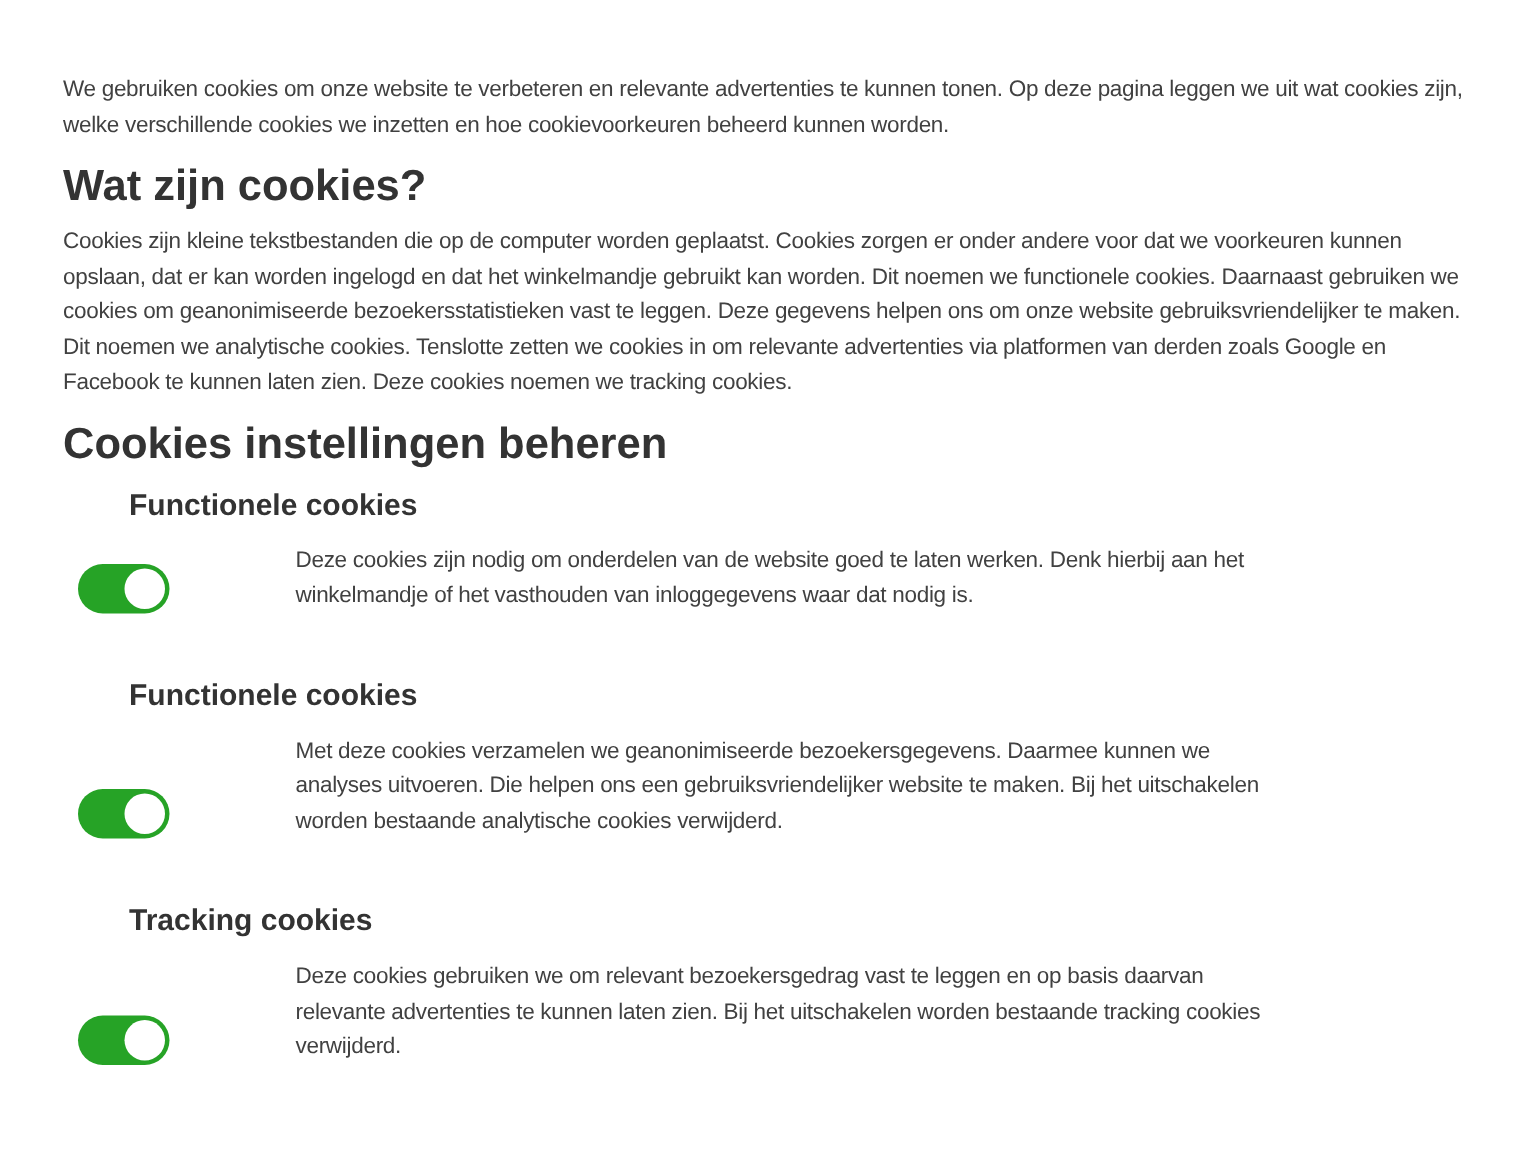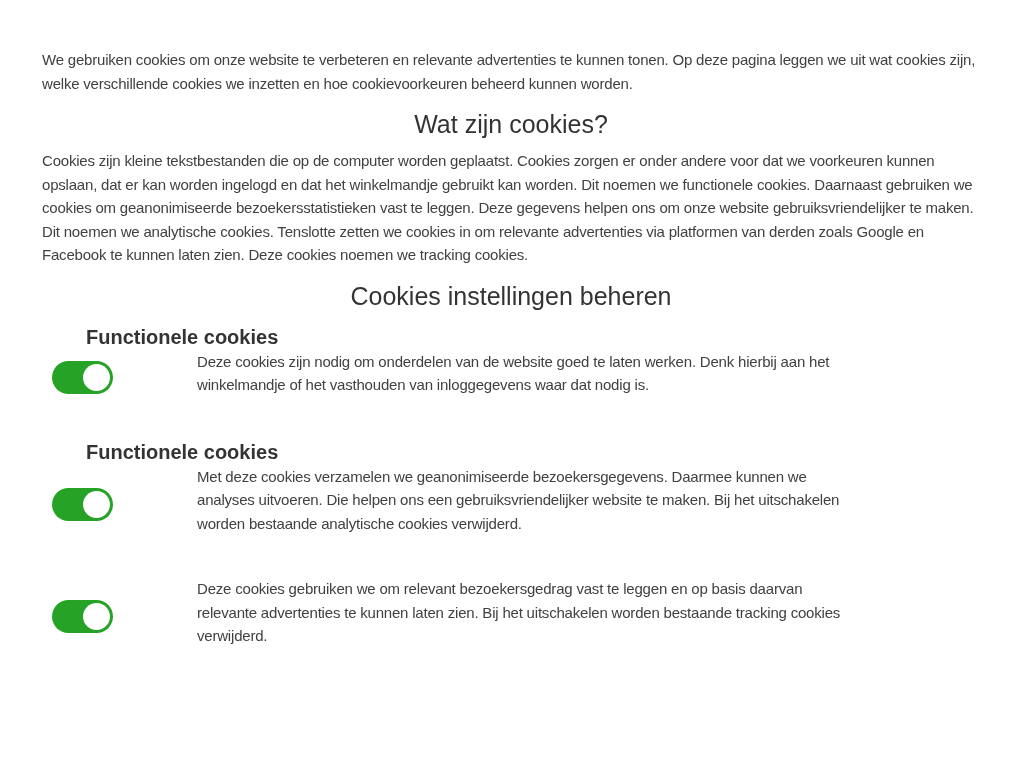--- a/index.html
+++ b/index.html
@@ -25,47 +25,46 @@
   }
   p.body-para {
     font-size: 15px;
     line-height: 23.5px;
     color: #414141;
     letter-spacing: -0.2px;
     max-width: 938px;
     margin-top: 24px;
   }
   h2.section-heading {
-    font-size: 25px;
+    font-size: 29px;
     line-height: 30px;
-    font-weight: normal;
+    font-weight: bold;
     color: #333333;
     margin-top: 14px;
-    text-align: center;
   }
   h2.section-heading + p.body-para {
     margin-top: 10px;
   }
   section.cookie-setting {
     margin-top: 42px;
   }
   section.cookie-setting:first-of-type {
     margin-top: 13px;
   }
   h3.setting-heading {
     font-size: 20px;
     line-height: 26px;
     font-weight: bold;
     color: #333333;
     margin-left: 44px;
   }
   .setting-row {
     display: flex;
-    align-items: center;
-    margin-top: 0;
+    align-items: flex-end;
+    margin-top: 12px;
   }
   .toggle-col {
     width: 155px;
     flex: 0 0 155px;
     padding-left: 10px;
   }
   .toggle {
     display: block;
     position: relative;
     width: 61px;
@@ -136,20 +135,21 @@
       <div class="toggle-col">
         <button class="toggle on" role="switch" aria-checked="true">
           <span class="knob"></span>
         </button>
       </div>
       <p class="setting-desc">Met deze cookies verzamelen we geanonimiseerde bezoekersgegevens. Daarmee kunnen we analyses uitvoeren. Die helpen ons een gebruiksvriendelijker website te maken. Bij het uitschakelen worden bestaande analytische cookies verwijderd.</p>
     </div>
   </section>
 
   <section class="cookie-setting">
+    <h3 class="setting-heading">Tracking cookies</h3>
     <div class="setting-row">
       <div class="toggle-col">
         <button class="toggle on" role="switch" aria-checked="true">
           <span class="knob"></span>
         </button>
       </div>
       <p class="setting-desc">Deze cookies gebruiken we om relevant bezoekersgedrag vast te leggen en op basis daarvan relevante advertenties te kunnen laten zien. Bij het uitschakelen worden bestaande tracking cookies verwijderd.</p>
     </div>
   </section>
 

